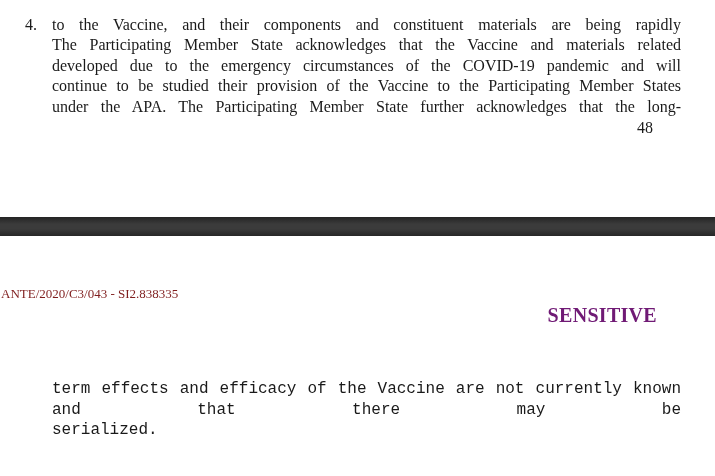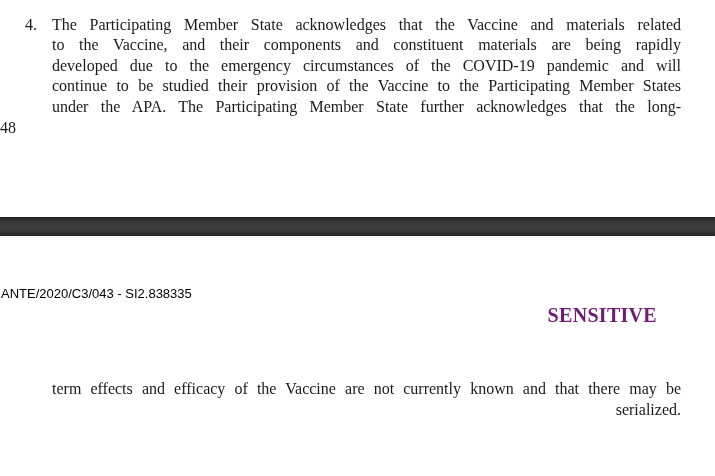--- a/index.html
+++ b/index.html
@@ -12,83 +12,83 @@
     font-family: "Liberation Serif", "DejaVu Serif", serif;
     color: #1a1a1a;
   }
   .para {
     position: absolute;
     left: 52px;
     width: 629px;
     font-size: 16px;
     line-height: 20.6px;
   }
-  .para .line { text-align: right; }
+  .para .line { text-align: left; }
   .para .line.just {
     text-align: justify;
     text-align-last: justify;
   }
   .list-num {
     position: absolute;
     left: -27px;
     top: 0;
     font-size: 16px;
     line-height: 20.6px;
   }
   .pagenum {
     position: absolute;
     top: 118px;
     left: 0;
     width: 653px;
-    text-align: left;
+    text-align: right;
     font-size: 16px;
     line-height: 20.6px;
   }
   .separator {
     position: absolute;
     top: 217px;
     left: 0;
     width: 715px;
     height: 19px;
     background: linear-gradient(180deg, #242424 0%, #3b3b3b 38%, #3b3b3b 62%, #272727 100%);
   }
   .ref {
     position: absolute;
     left: 1px;
     top: 286px;
-    font-family: Liberation Sans, sans-serif;
+    font-family: Liberation Serif, serif;
     font-size: 13px;
     line-height: 15px;
-    color: #000000;
+    color: #7f1d1d;
     white-space: nowrap;
   }
   .sensitive {
     position: absolute;
     top: 303px;
     right: 58px;
     font-size: 20px;
     line-height: 24px;
     font-weight: bold;
     letter-spacing: 0.3px;
     color: #701a75;
     white-space: nowrap;
   }
   #para1 { top: 14.5px; }
-  #para2 { top: 379px; }
+  #para2 { top: 379px; font-family: Liberation Mono, monospace; }
 </style>
 </head>
 <body>
 
 <div class="screen">
 
   <div class="page-prev">
     <div class="para" id="para1">
       <span class="list-num">4.</span>
-    <div class="line just">The Participating Member State acknowledges that the Vaccine and materials related</div>
-        <div class="line just">to the Vaccine, and their components and constituent materials are being rapidly</div>
+    <div class="line just">to the Vaccine, and their components and constituent materials are being rapidly</div>
+        <div class="line just">The Participating Member State acknowledges that the Vaccine and materials related</div>
         <div class="line just">developed due to the emergency circumstances of the COVID-19 pandemic and will</div>
         <div class="line just">continue to be studied their provision of the Vaccine to the Participating Member States</div>
         <div class="line just">under the APA. The Participating Member State further acknowledges that the long-</div>
       </div>
     <div class="pagenum">48</div>
   </div>
 
   <div class="separator"></div>
 
   <div class="page-next">

